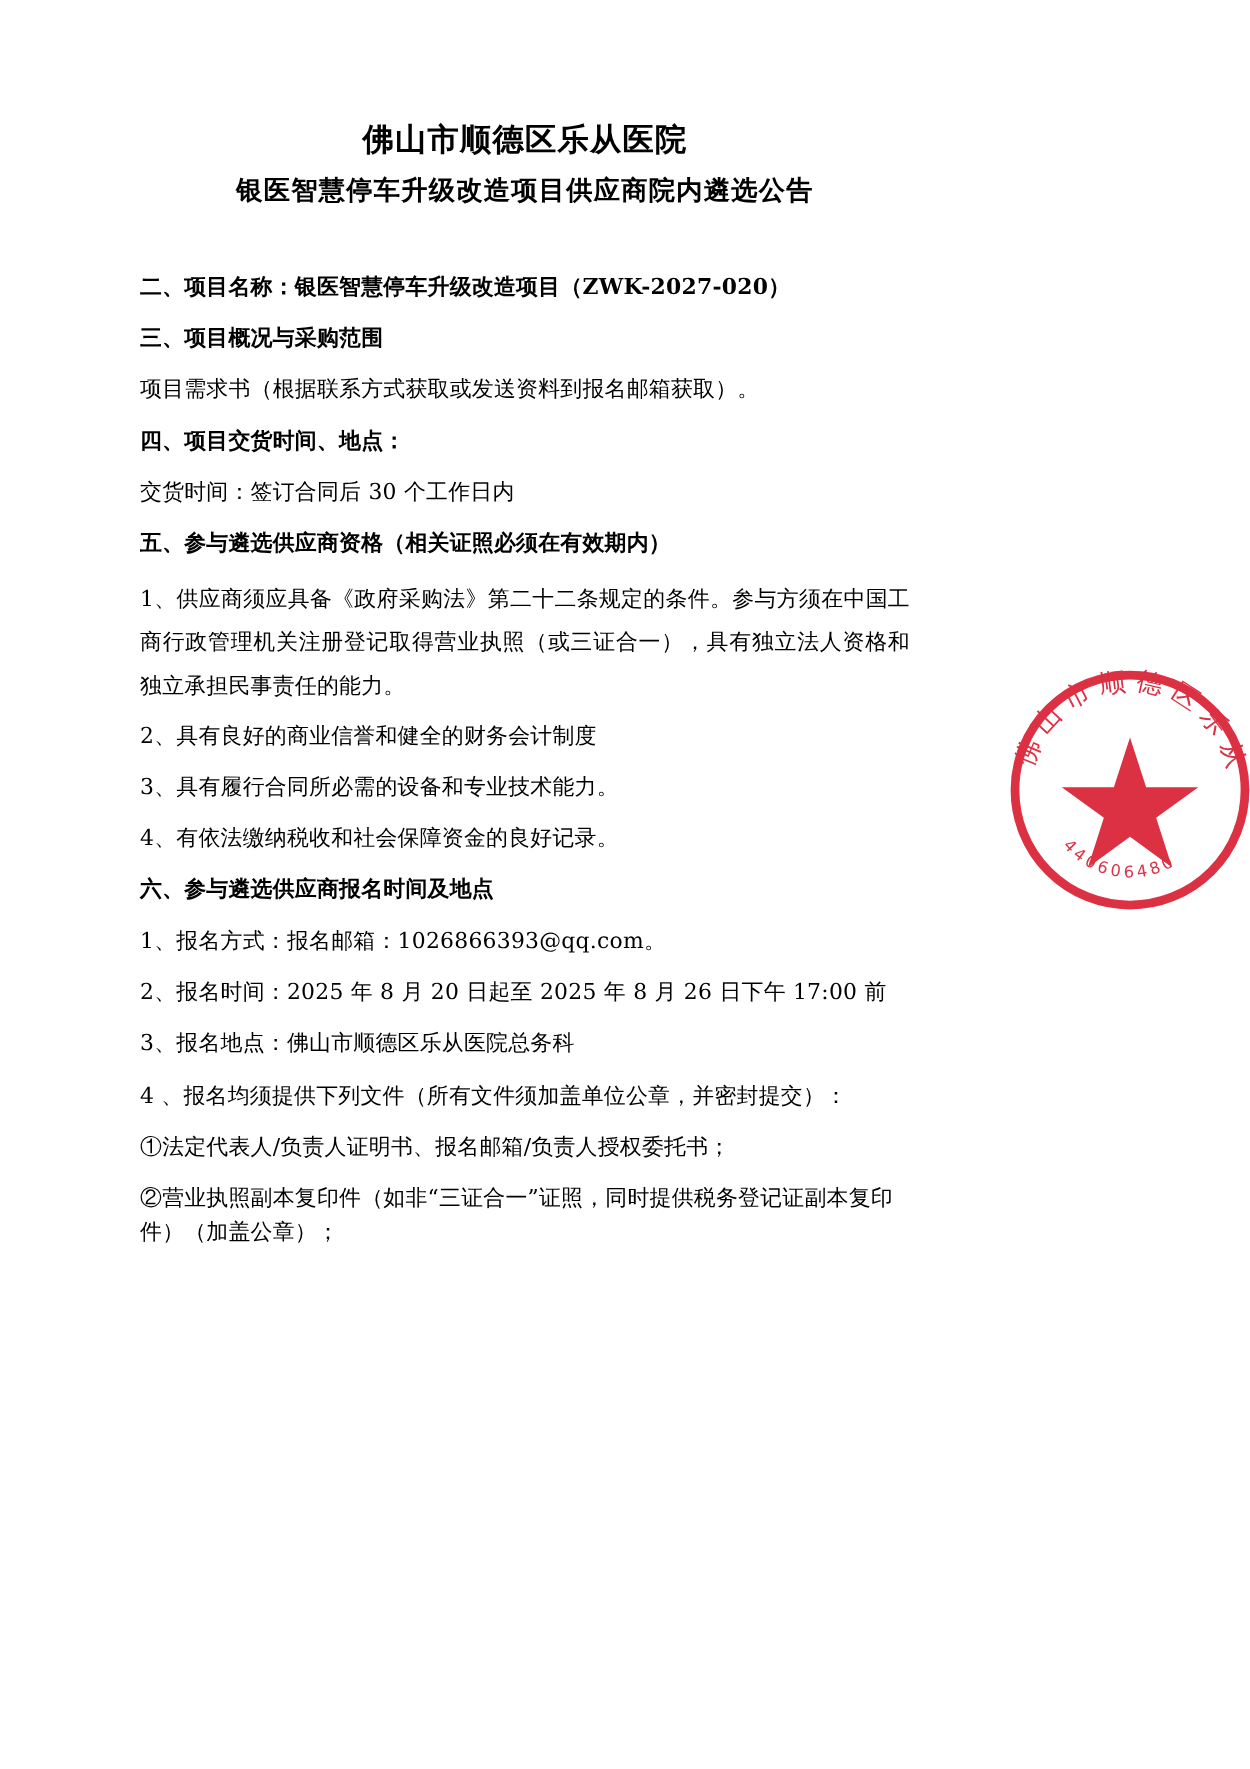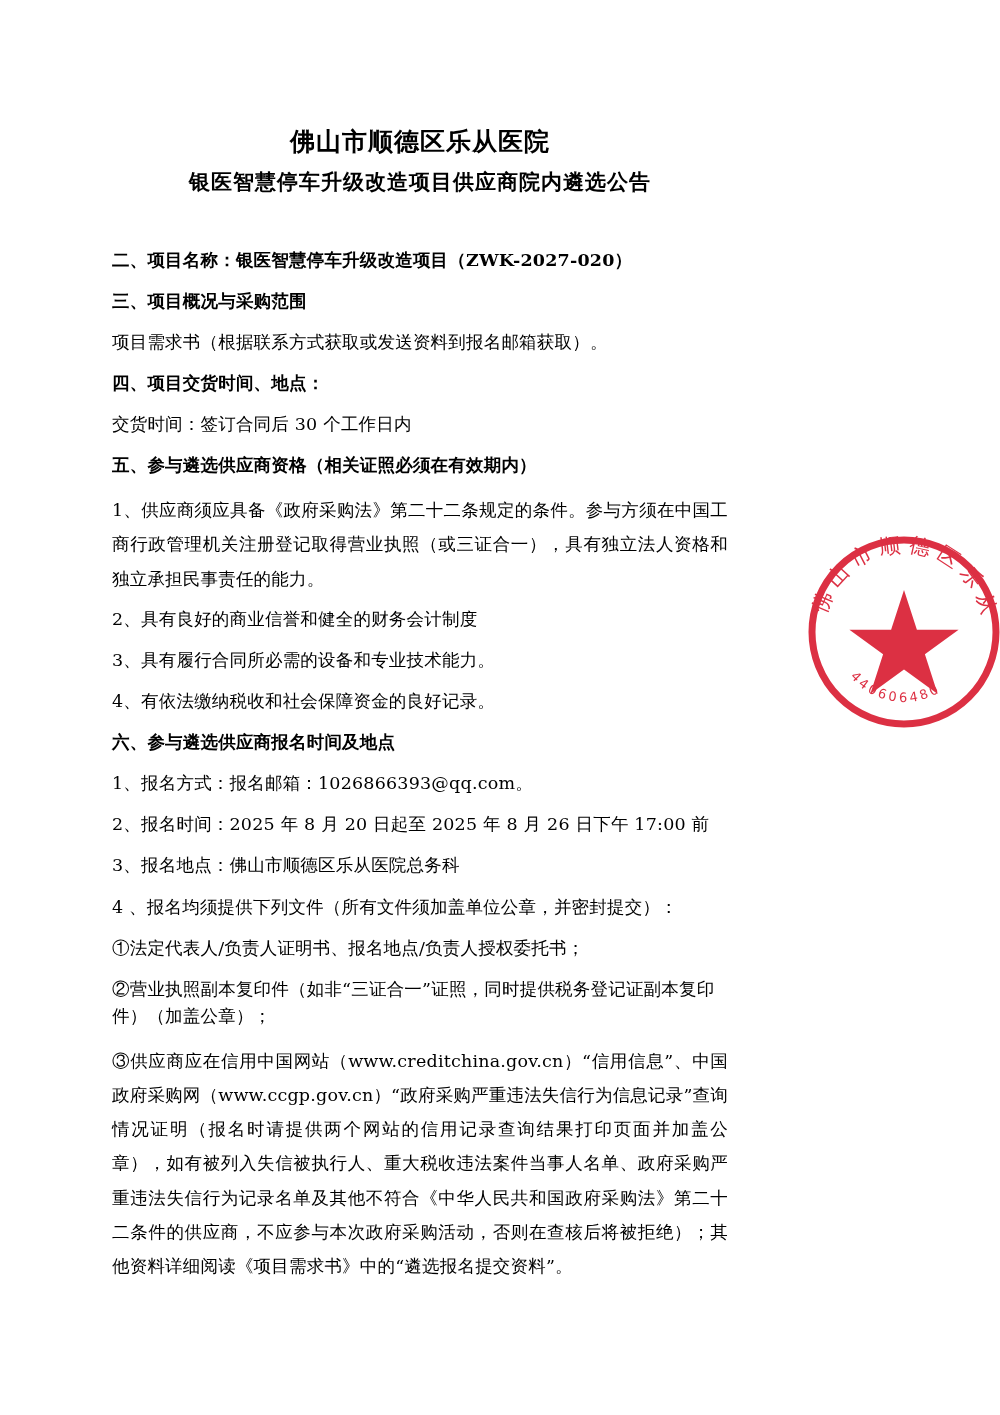--- a/index.html
+++ b/index.html
@@ -13,21 +13,21 @@
     position: relative;
     font-family: "DejaVu Serif", "Liberation Serif", serif;
     color: #000000;
     overflow: hidden;
   }
   .page {
     position: relative;
     width: 828px;
     height: 1415px;
     box-sizing: border-box;
-    padding: 120px 100px 60px 112px;
+    padding: 90px 100px 60px 112px;
   }
   .title-block {
     text-align: center;
     margin-bottom: 46px;
   }
   .title-line {
     font-weight: bold;
     font-size: 25px;
     letter-spacing: 1px;
     line-height: 1.75;
@@ -91,23 +91,22 @@
     <p class="line bold">五、参与遴选供应商资格（相关证照必须在有效期内）</p>
     <p class="para">1、供应商须应具备《政府采购法》第二十二条规定的条件。参与方须在中国工商行政管理机关注册登记取得营业执照（或三证合一），具有独立法人资格和独立承担民事责任的能力。</p>
     <p class="line">2、具有良好的商业信誉和健全的财务会计制度</p>
     <p class="line">3、具有履行合同所必需的设备和专业技术能力。</p>
     <p class="line">4、有依法缴纳税收和社会保障资金的良好记录。</p>
     <p class="line bold">六、参与遴选供应商报名时间及地点</p>
     <p class="line">1、报名方式：报名邮箱：1026866393@qq.com。</p>
     <p class="line">2、报名时间：2025 年 8 月 20 日起至 2025 年 8 月 26 日下午 17:00 前</p>
     <p class="line">3、报名地点：佛山市顺德区乐从医院总务科</p>
     <p class="line">4 、报名均须提供下列文件（所有文件须加盖单位公章，并密封提交）：</p>
-    <p class="line">①法定代表人/负责人证明书、报名地点/负责人授权委托书；</p>
+    <p class="line">①法定代表人/负责人证明书、报名邮箱/负责人授权委托书；</p>
     <p class="line">②营业执照副本复印件（如非“三证合一”证照，同时提供税务登记证副本复印件）（加盖公章）；</p>
-    <p class="para">③供应商应在信用中国网站（www.creditchina.gov.cn）“信用信息”、中国政府采购网（www.ccgp.gov.cn）“政府采购严重违法失信行为信息记录”查询情况证明（报名时请提供两个网站的信用记录查询结果打印页面并加盖公章），如有被列入失信被执行人、重大税收违法案件当事人名单、政府采购严重违法失信行为记录名单及其他不符合《中华人民共和国政府采购法》第二十二条件的供应商，不应参与本次政府采购活动，否则在查核后将被拒绝）；其他资料详细阅读《项目需求书》中的“遴选报名提交资料”。</p>
   </div>
 
   <div class="seal">
     <svg width="208" height="208" viewBox="0 0 208 208" xmlns="http://www.w3.org/2000/svg">
       <defs>
         <path id="sealArcTop" d="M 24 104 A 80 80 0 0 1 184 104"></path>
         <path id="sealArcBottom" d="M 34 104 A 70 70 0 0 0 174 104"></path>
       </defs>
       <circle cx="104" cy="104" r="92" fill="none" stroke="#d8142a" stroke-width="7"></circle>
       <text font-family="DejaVu Serif, serif" font-size="21" fill="#d8142a" letter-spacing="7">

